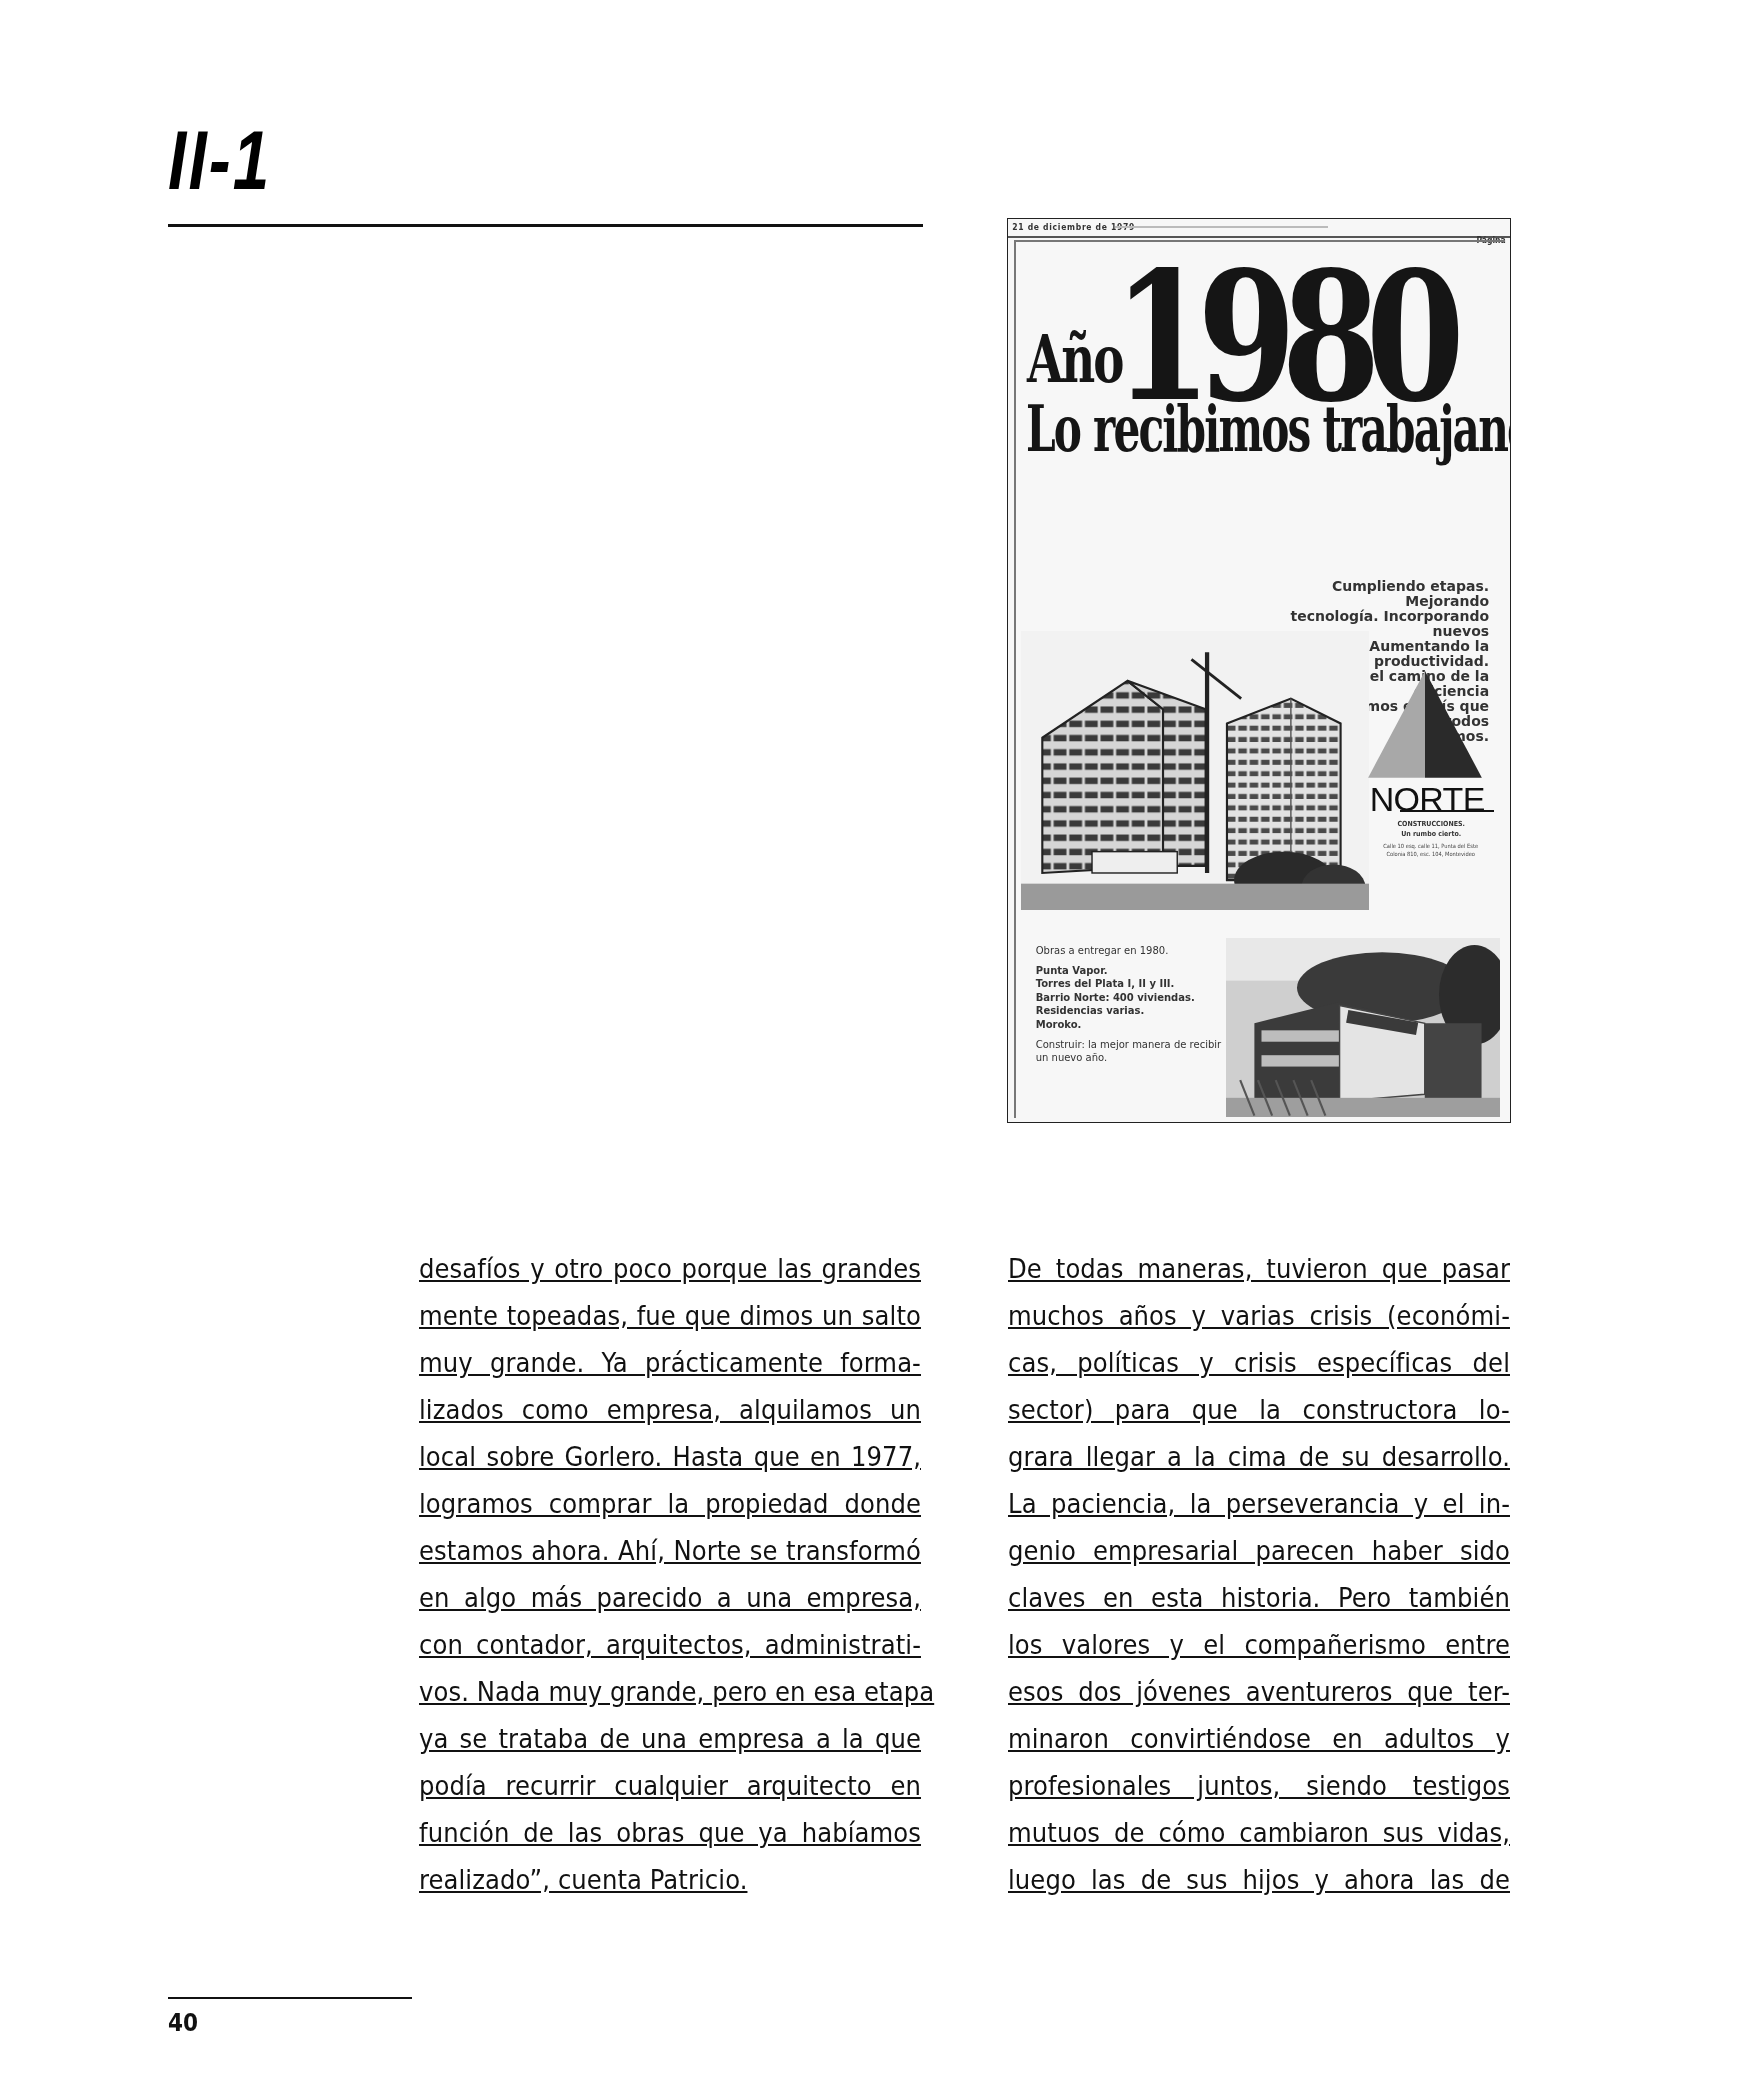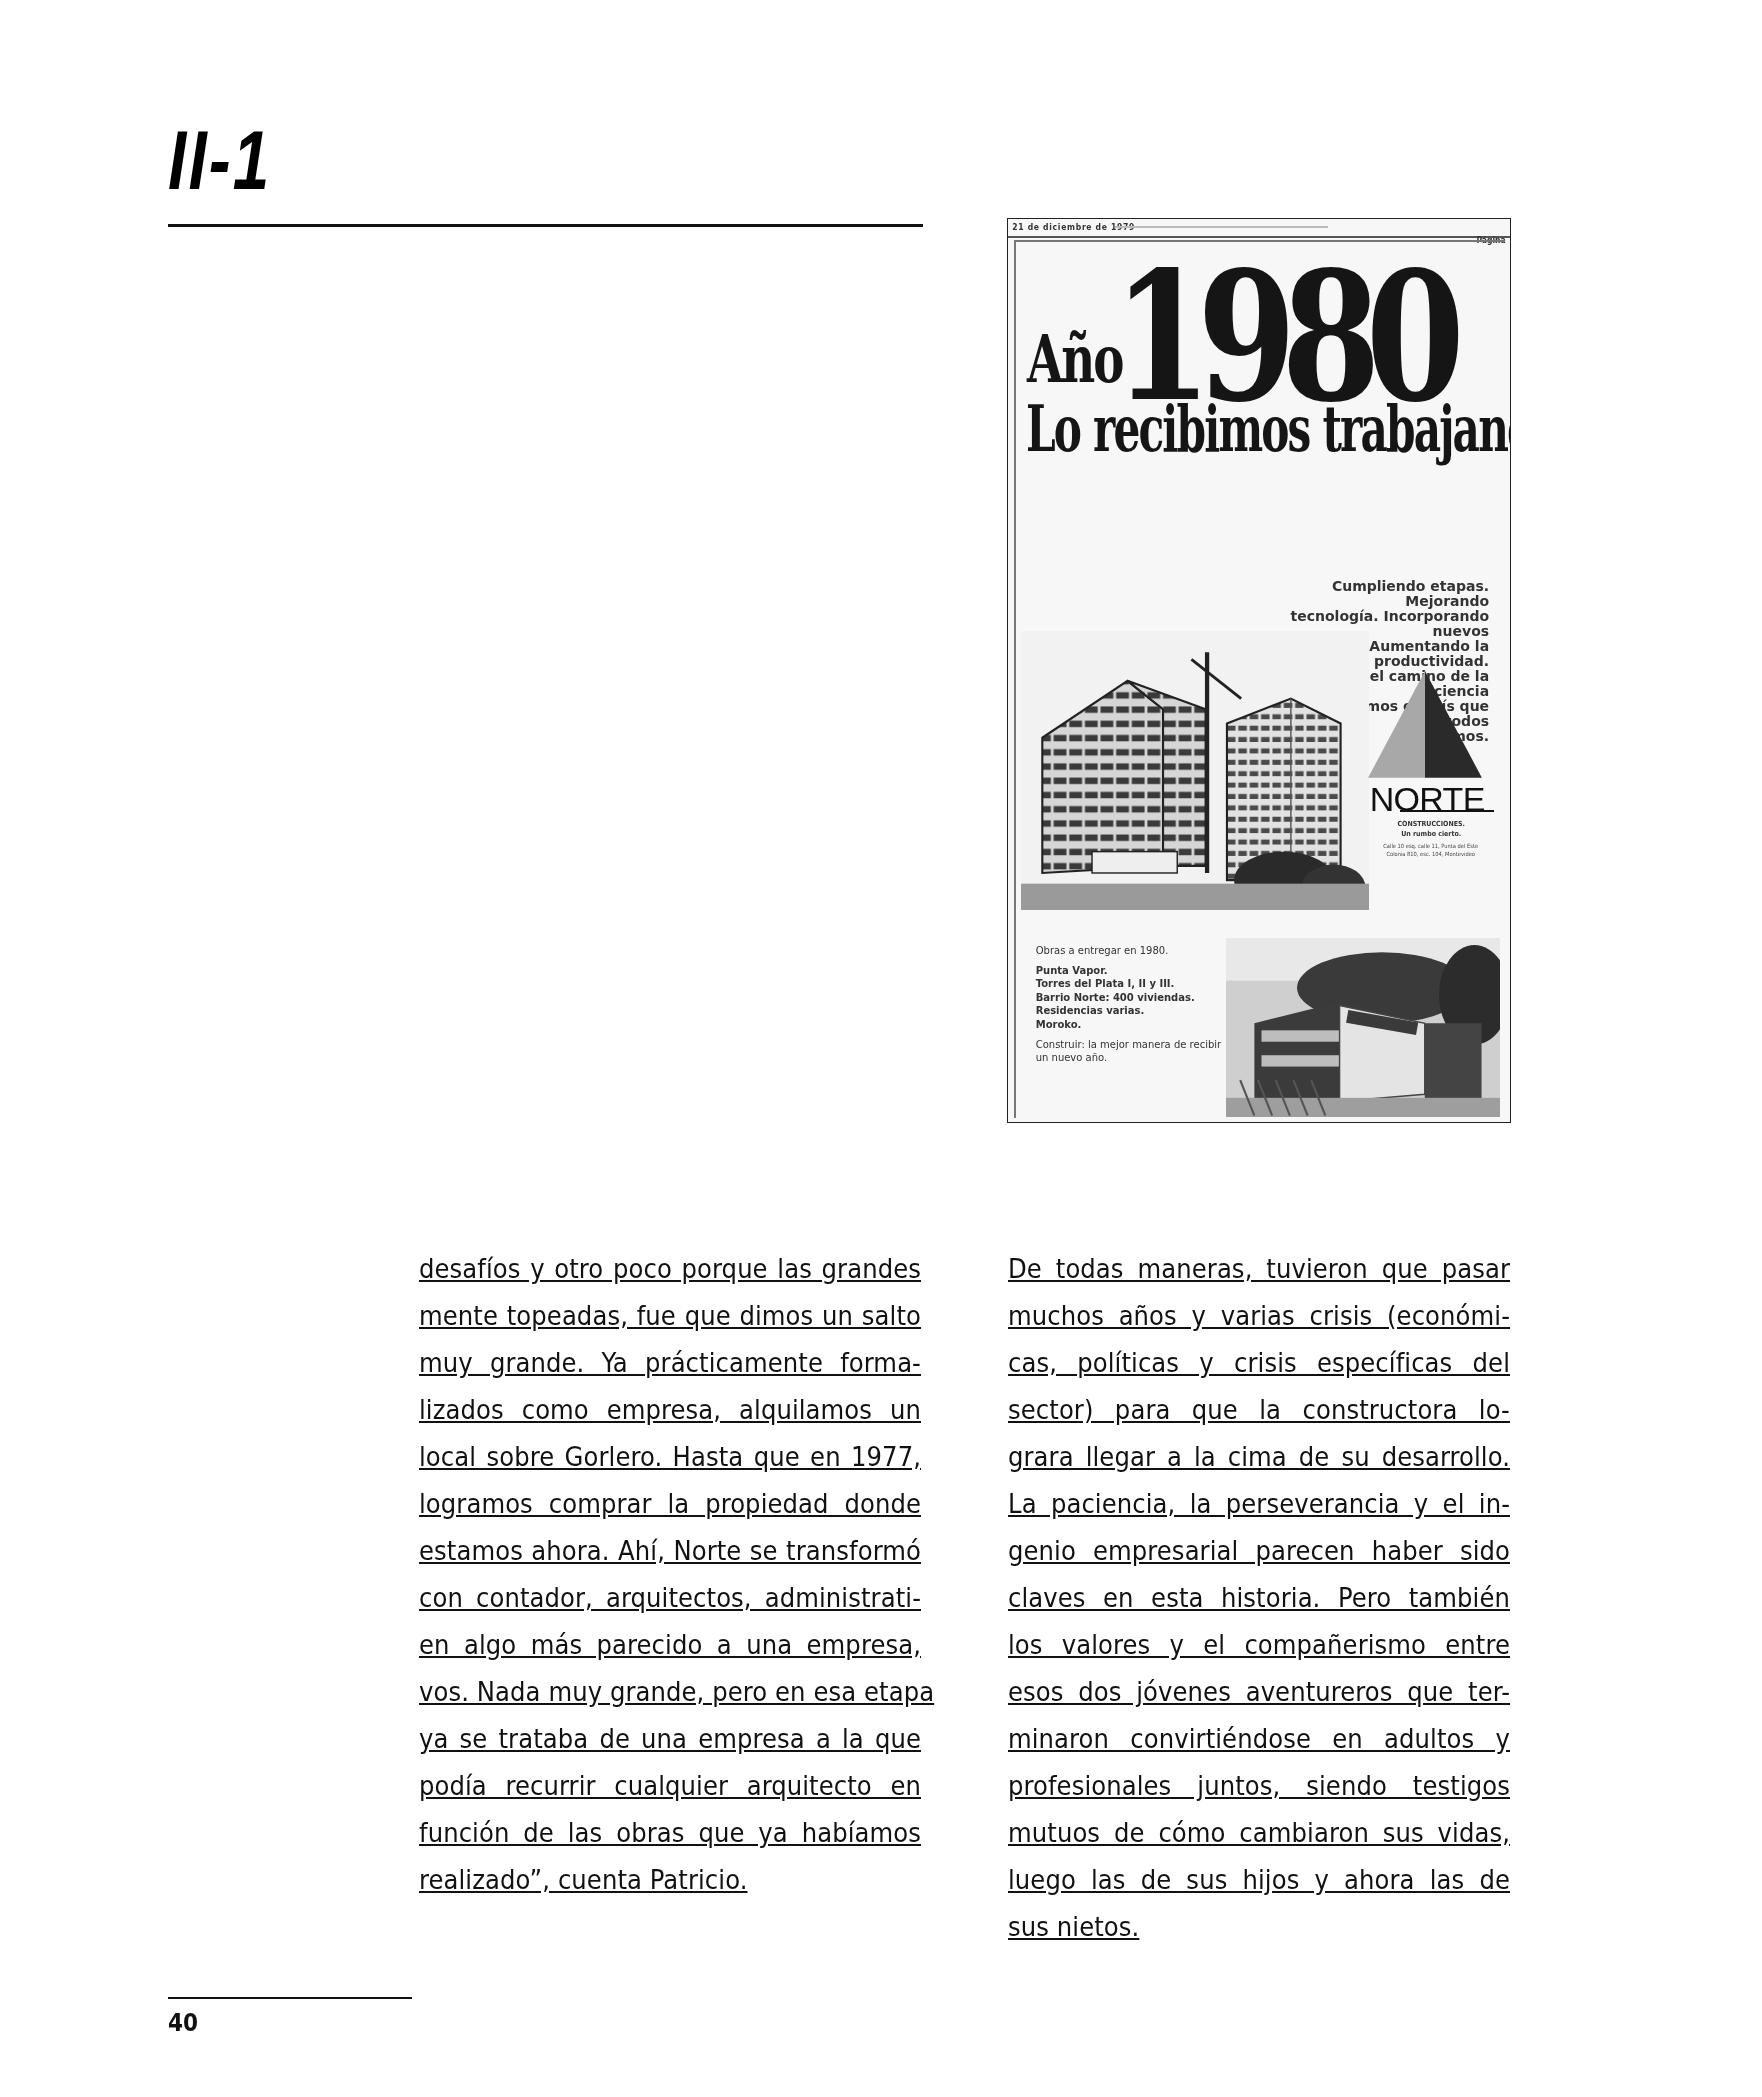--- a/index.html
+++ b/index.html
@@ -153,22 +153,22 @@
 </div>
 
 <div id="col-left" class="abs col">
   <span class="line">desafíos y otro poco porque las grandes</span>
   <span class="line">mente topeadas, fue que dimos un salto</span>
   <span class="line">muy grande. Ya prácticamente forma-</span>
   <span class="line">lizados como empresa, alquilamos un</span>
   <span class="line">local sobre Gorlero. Hasta que en 1977,</span>
   <span class="line">logramos comprar la propiedad donde</span>
   <span class="line">estamos ahora. Ahí, Norte se transformó</span>
+  <span class="line">en algo más parecido a una empresa,</span>
   <span class="line">con contador, arquitectos, administrati-</span>
-  <span class="line">en algo más parecido a una empresa,</span>
   <span class="line">vos. Nada muy grande, pero en esa etapa</span>
   <span class="line">ya se trataba de una empresa a la que</span>
   <span class="line">podía recurrir cualquier arquitecto en</span>
   <span class="line">función de las obras que ya habíamos</span>
   <span class="line last">realizado”, cuenta Patricio.</span>
 </div>
 
 <div id="col-right" class="abs col">
   <span class="line">De todas maneras, tuvieron que pasar</span>
   <span class="line">muchos años y varias crisis (económi-</span>
@@ -177,18 +177,17 @@
   <span class="line">grara llegar a la cima de su desarrollo.</span>
   <span class="line">La paciencia, la perseverancia y el in-</span>
   <span class="line">genio empresarial parecen haber sido</span>
   <span class="line">claves en esta historia. Pero también</span>
   <span class="line">los valores y el compañerismo entre</span>
   <span class="line">esos dos jóvenes aventureros que ter-</span>
   <span class="line">minaron convirtiéndose en adultos y</span>
   <span class="line">profesionales juntos, siendo testigos</span>
   <span class="line">mutuos de cómo cambiaron sus vidas,</span>
   <span class="line">luego las de sus hijos y ahora las de</span>
-  <span class="line last">sus nietos.</span>
 </div>
 
 <div id="footer-rule" class="abs"></div>
 <div id="page-number" class="abs">40</div>
 
 
 </body></html>

